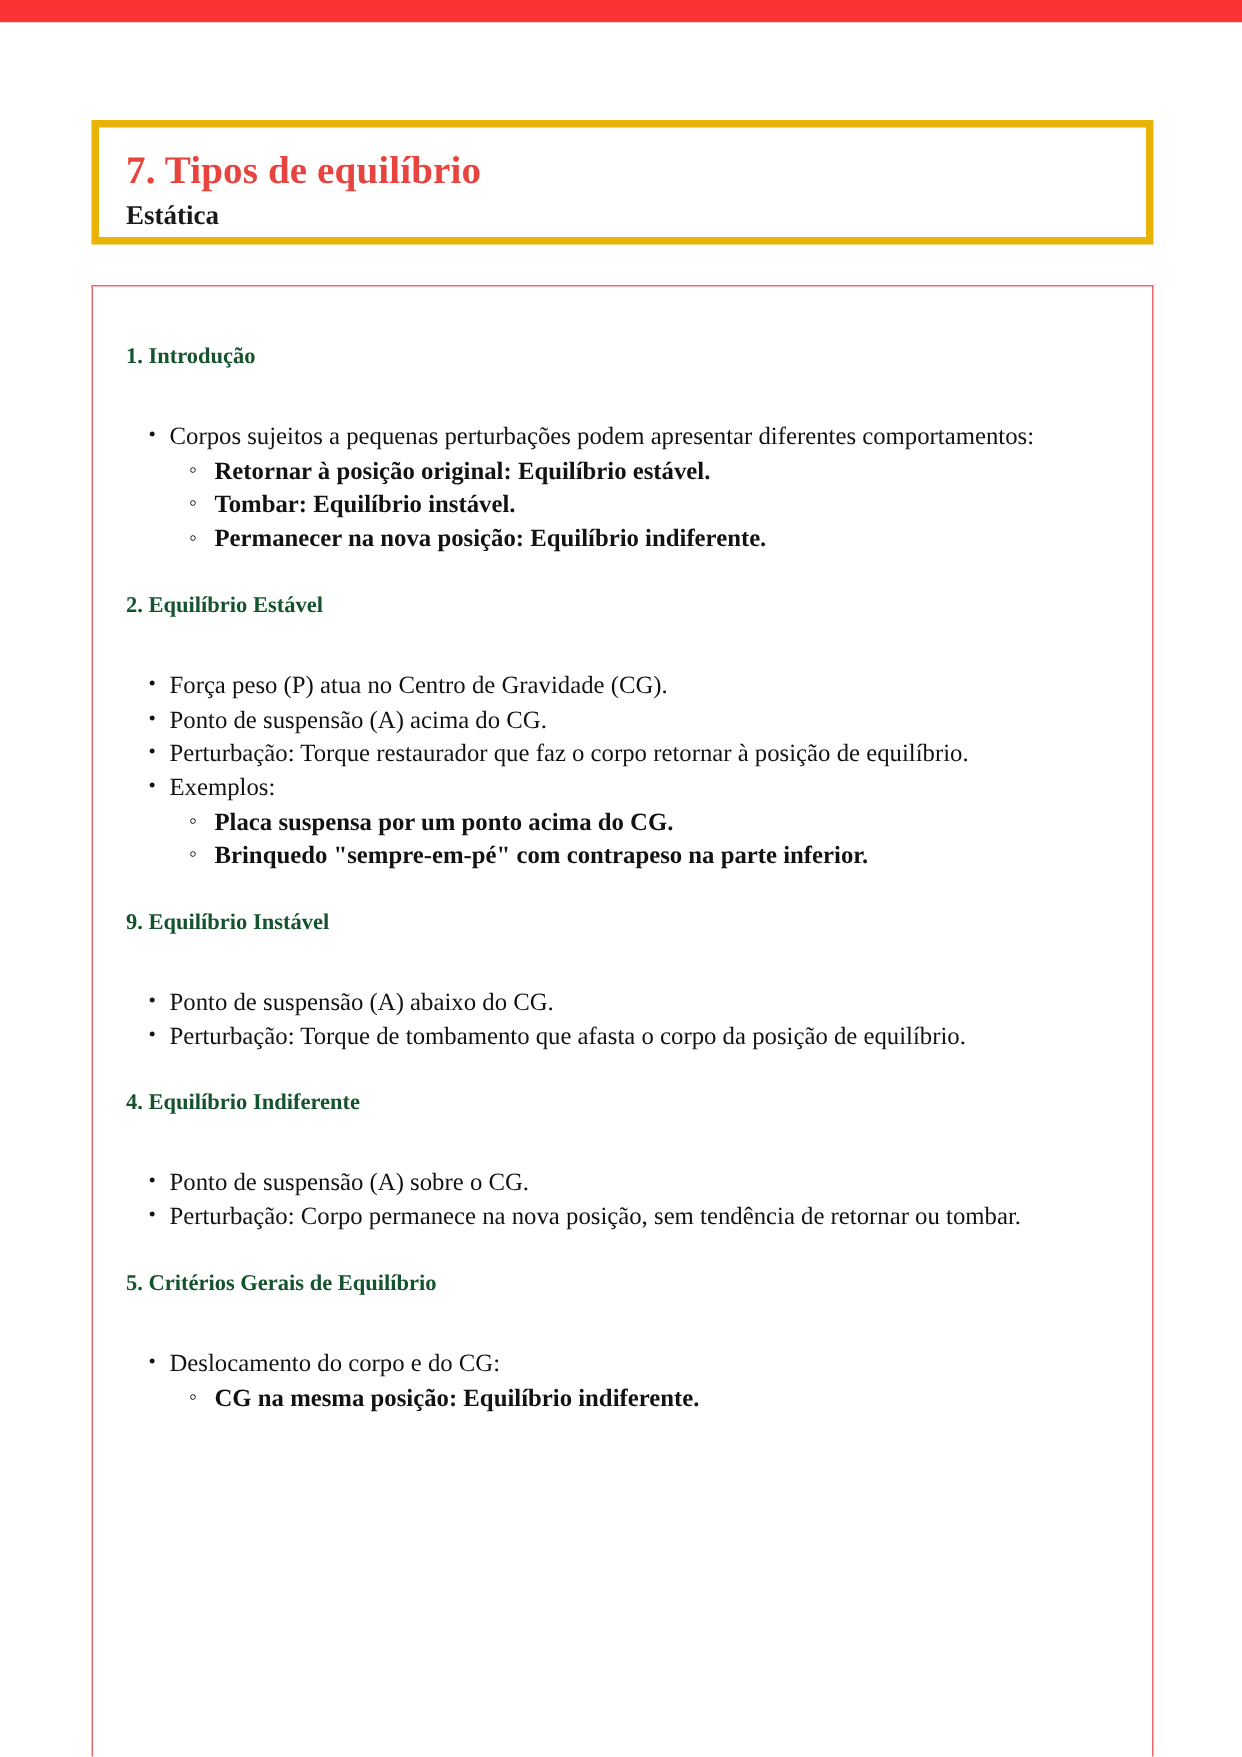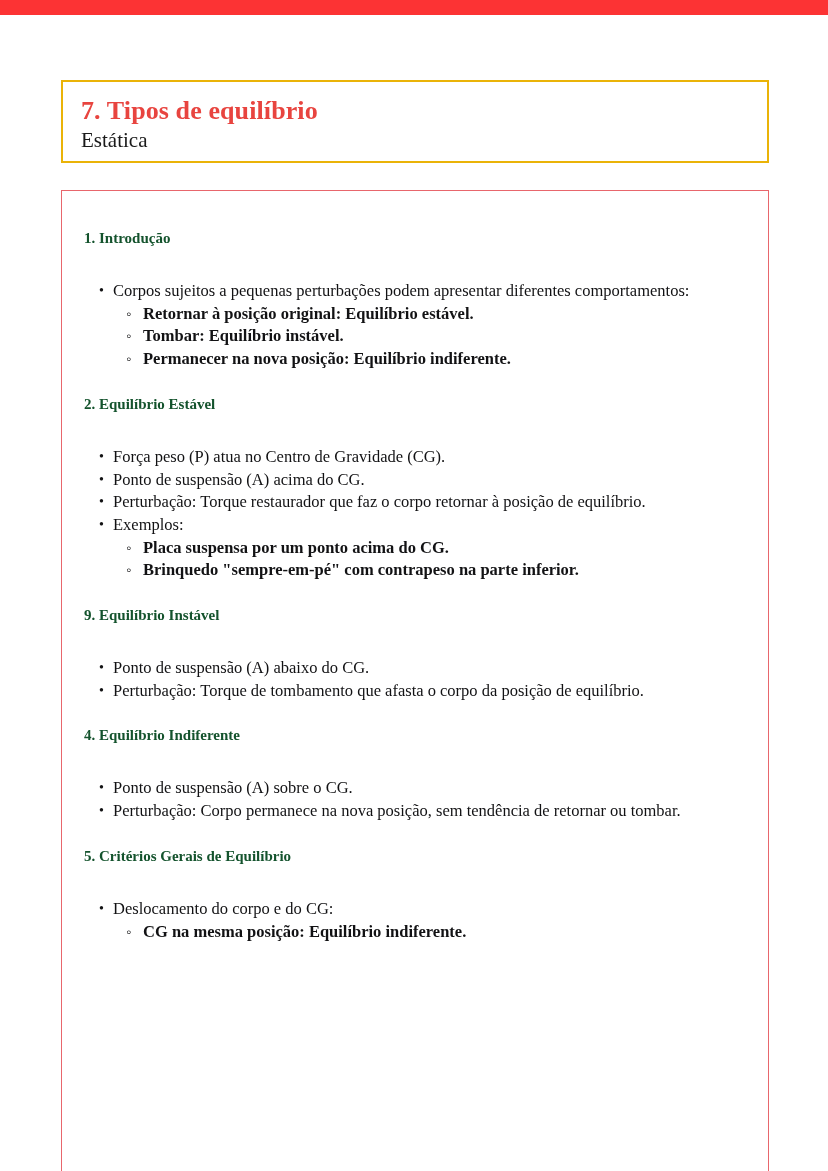--- a/index.html
+++ b/index.html
@@ -34,39 +34,39 @@
     background: #ffffff;
   }
 
   .title-card {
     position: absolute;
     left: 61px;
     top: 65px;
     width: 708px;
     height: 83px;
     box-sizing: border-box;
-    border: 2px solid #eab308;
+    border: 5px solid #eab308;
     background: #ffffff;
     padding: 13px 0 0 18px;
   }
 
   .doc-title {
     margin: 0;
     font-size: 26px;
     line-height: 32px;
     font-weight: bold;
     color: #e8443f;
     letter-spacing: 0.1px;
   }
 
   .doc-subtitle {
     margin: 3px 0 0 0;
-    font-size: 21px;
+    font-size: 18px;
     line-height: 20px;
-    font-weight: normal;
+    font-weight: bold;
     color: #1a1a1a;
   }
 
   .content-card {
     position: absolute;
     left: 61px;
     top: 175px;
     width: 708px;
     height: 1010px;
     box-sizing: border-box;

